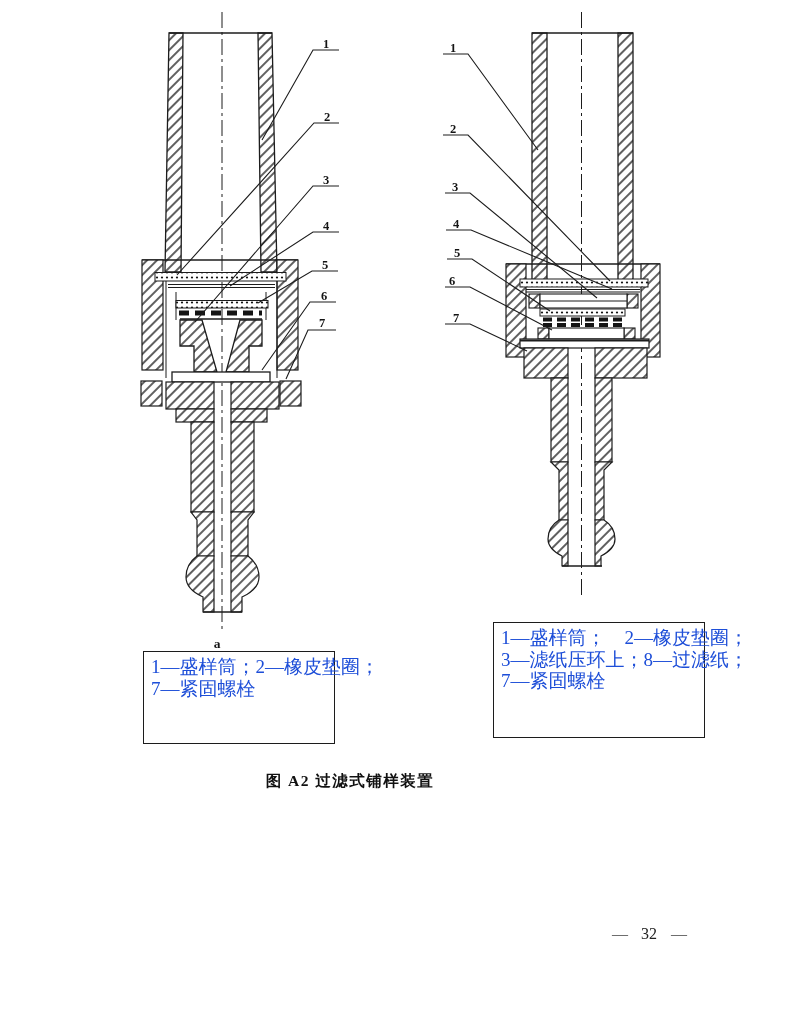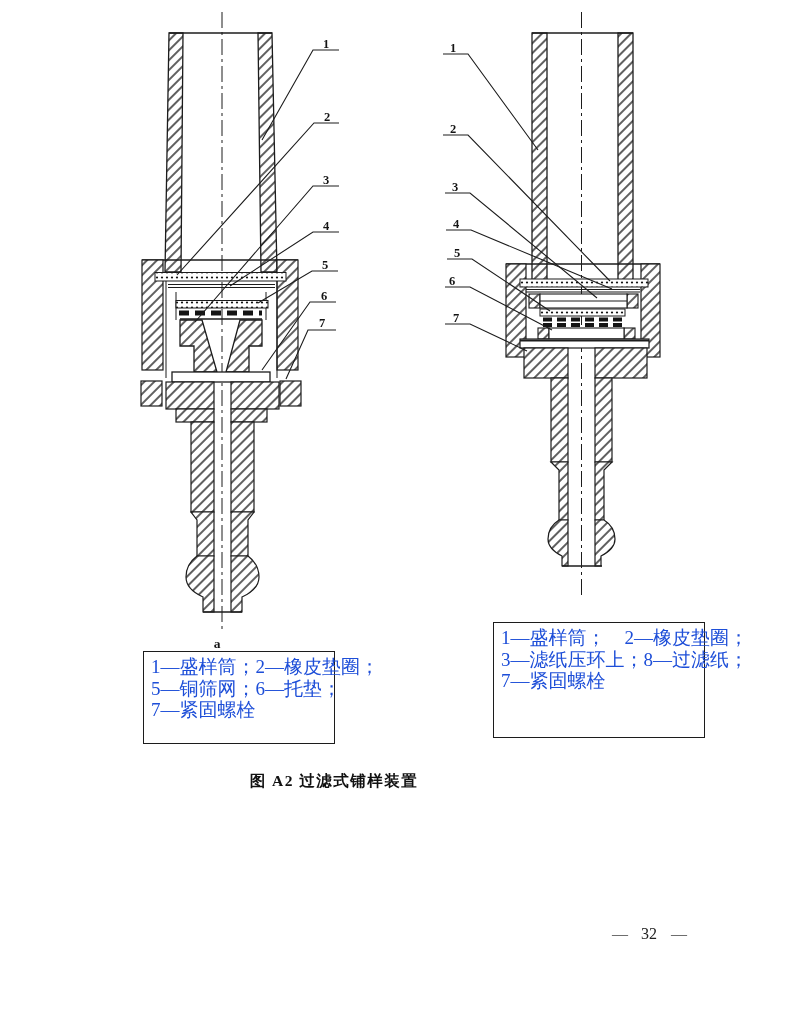--- a/index.html
+++ b/index.html
@@ -5,21 +5,21 @@
   * { margin:0; padding:0; box-sizing:border-box; }
   html,body { width:800px; }
   body { background:#ffffff; font-family:"Liberation Serif","DejaVu Serif",serif; }
   .page { position:relative; width:800px; height:1017px; background:#ffffff; color:#1c1c1c; overflow:hidden; }
   .fig-svg { position:absolute; left:0; top:0; }
   .legend { position:absolute; border:1.5px solid #1c1c1c; background:#fff;
             font-size:19px; line-height:21.5px; padding:4px 6px 2px 7px; color:#1d4ed8; }
   .legend-a { left:143px; top:651px; width:192px; height:93px; }
   .legend-b { left:493px; top:622px; width:212px; height:116px;font-family:Liberation Serif, serif; }
   .legend div { white-space:nowrap; }
-  .caption { position:absolute; left:0; top:771px; width:668px; text-align:center;
+  .caption { position:absolute; left:16px; top:771px; width:668px; text-align:center;
              font-size:15.5px; font-weight:bold; letter-spacing:1.5px; color:#111; }
   .pageno { position:absolute; left:612px; top:925px; font-size:16px; color:#222;
             display:flex; align-items:center; gap:14px; }
   .pageno .dash { color:#555; letter-spacing:-1px; }
   svg text.callout { font-family:"Liberation Serif","DejaVu Serif",serif; font-size:12.5px; font-weight:bold; fill:#141414; }
   svg text.sub { font-family:"Liberation Serif","DejaVu Serif",serif; font-size:13.5px; font-weight:bold; fill:#141414; }
 </style>
 </head>
 <body>
 
@@ -191,21 +191,20 @@
         <text class="callout" x="457" y="257">5</text>
         <text class="callout" x="452" y="285">6</text>
         <text class="callout" x="456" y="322">7</text>
       </g>
       <text class="sub" x="583" y="648" text-anchor="middle">b</text>
     </g>
   </svg>
 
   <div class="legend legend-a">
     <div>1—盛样筒；2—橡皮垫圈；</div>
-    <div>5—铜筛网；6—托垫；</div>
     <div>7—紧固螺栓</div>
   </div>
 
   <div class="legend legend-b">
     <div>1—盛样筒；　2—橡皮垫圈；</div>
     <div>3—滤纸压环上；8—过滤纸；</div>
     <div>7—紧固螺栓</div>
   </div>
 
   <div class="caption">图 A2  过滤式铺样装置</div>

